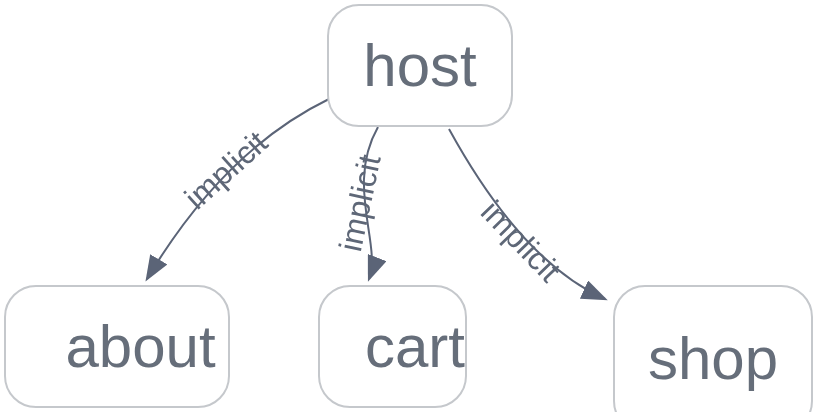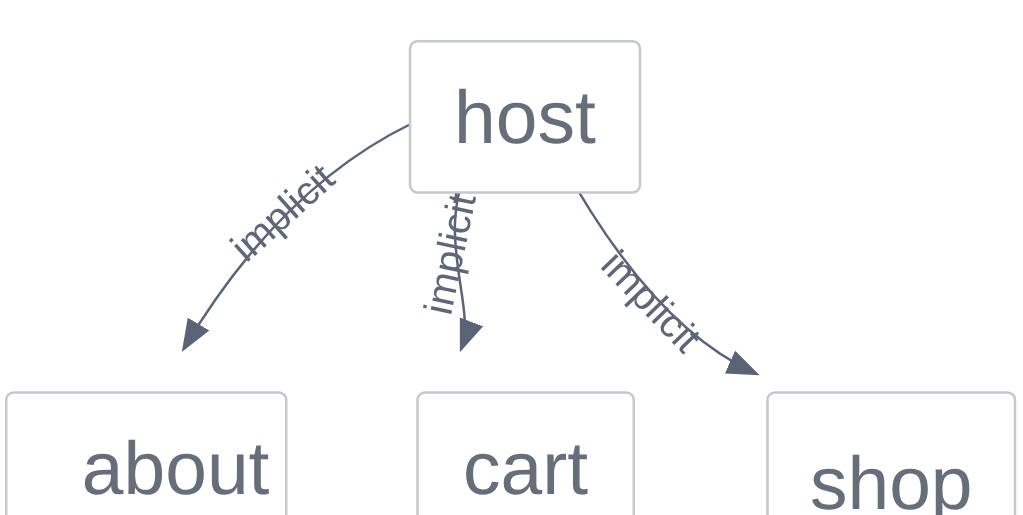--- a/index.html
+++ b/index.html
@@ -28,33 +28,32 @@
   }
   .arrow-fill {
     fill: var(--edge, #5b6477);
     stroke: none;
   }
   .node {
     position: absolute;
     box-sizing: border-box;
     background: var(--node-fill, #ffffff);
     border: 2px solid var(--node-border, #c5c8cc);
-    border-radius: 7px;
+    border-radius: 32px;
     display: flex;
     align-items: center;
     justify-content: center;
     color: var(--node-text, #666e7a);
     font-size: 60px;
     line-height: 1;
     letter-spacing: 0px;
-    margin-top: 28px;
   }
   .node-host  { left: 327px; top:   4px; width: 186px; height: 123px; }
   .node-about { left:   4px; top: 285px; width: 226px; height: 123px; padding-left: 47px; }
-  .node-cart  { left: 333px; top: 285px; width: 175px; height: 123px; }
+  .node-cart  { left: 318px; top: 285px; width: 149px; height: 123px; justify-content: flex-end; }
   .node-shop  { left: 613px; top: 285px; width: 200px; height: 148px; }
   .edge-label {
     position: absolute;
     white-space: nowrap;
     color: var(--edge-label-text, #5e6777);
     font-size: 32px;
     line-height: 1;
   }
   .edge-label-about { left: 226px; top: 170px; transform: translate(-50%,-50%) rotate(-42deg); }
   .edge-label-cart  { left: 360px; top: 203px; transform: translate(-50%,-50%) rotate(-78deg); }

